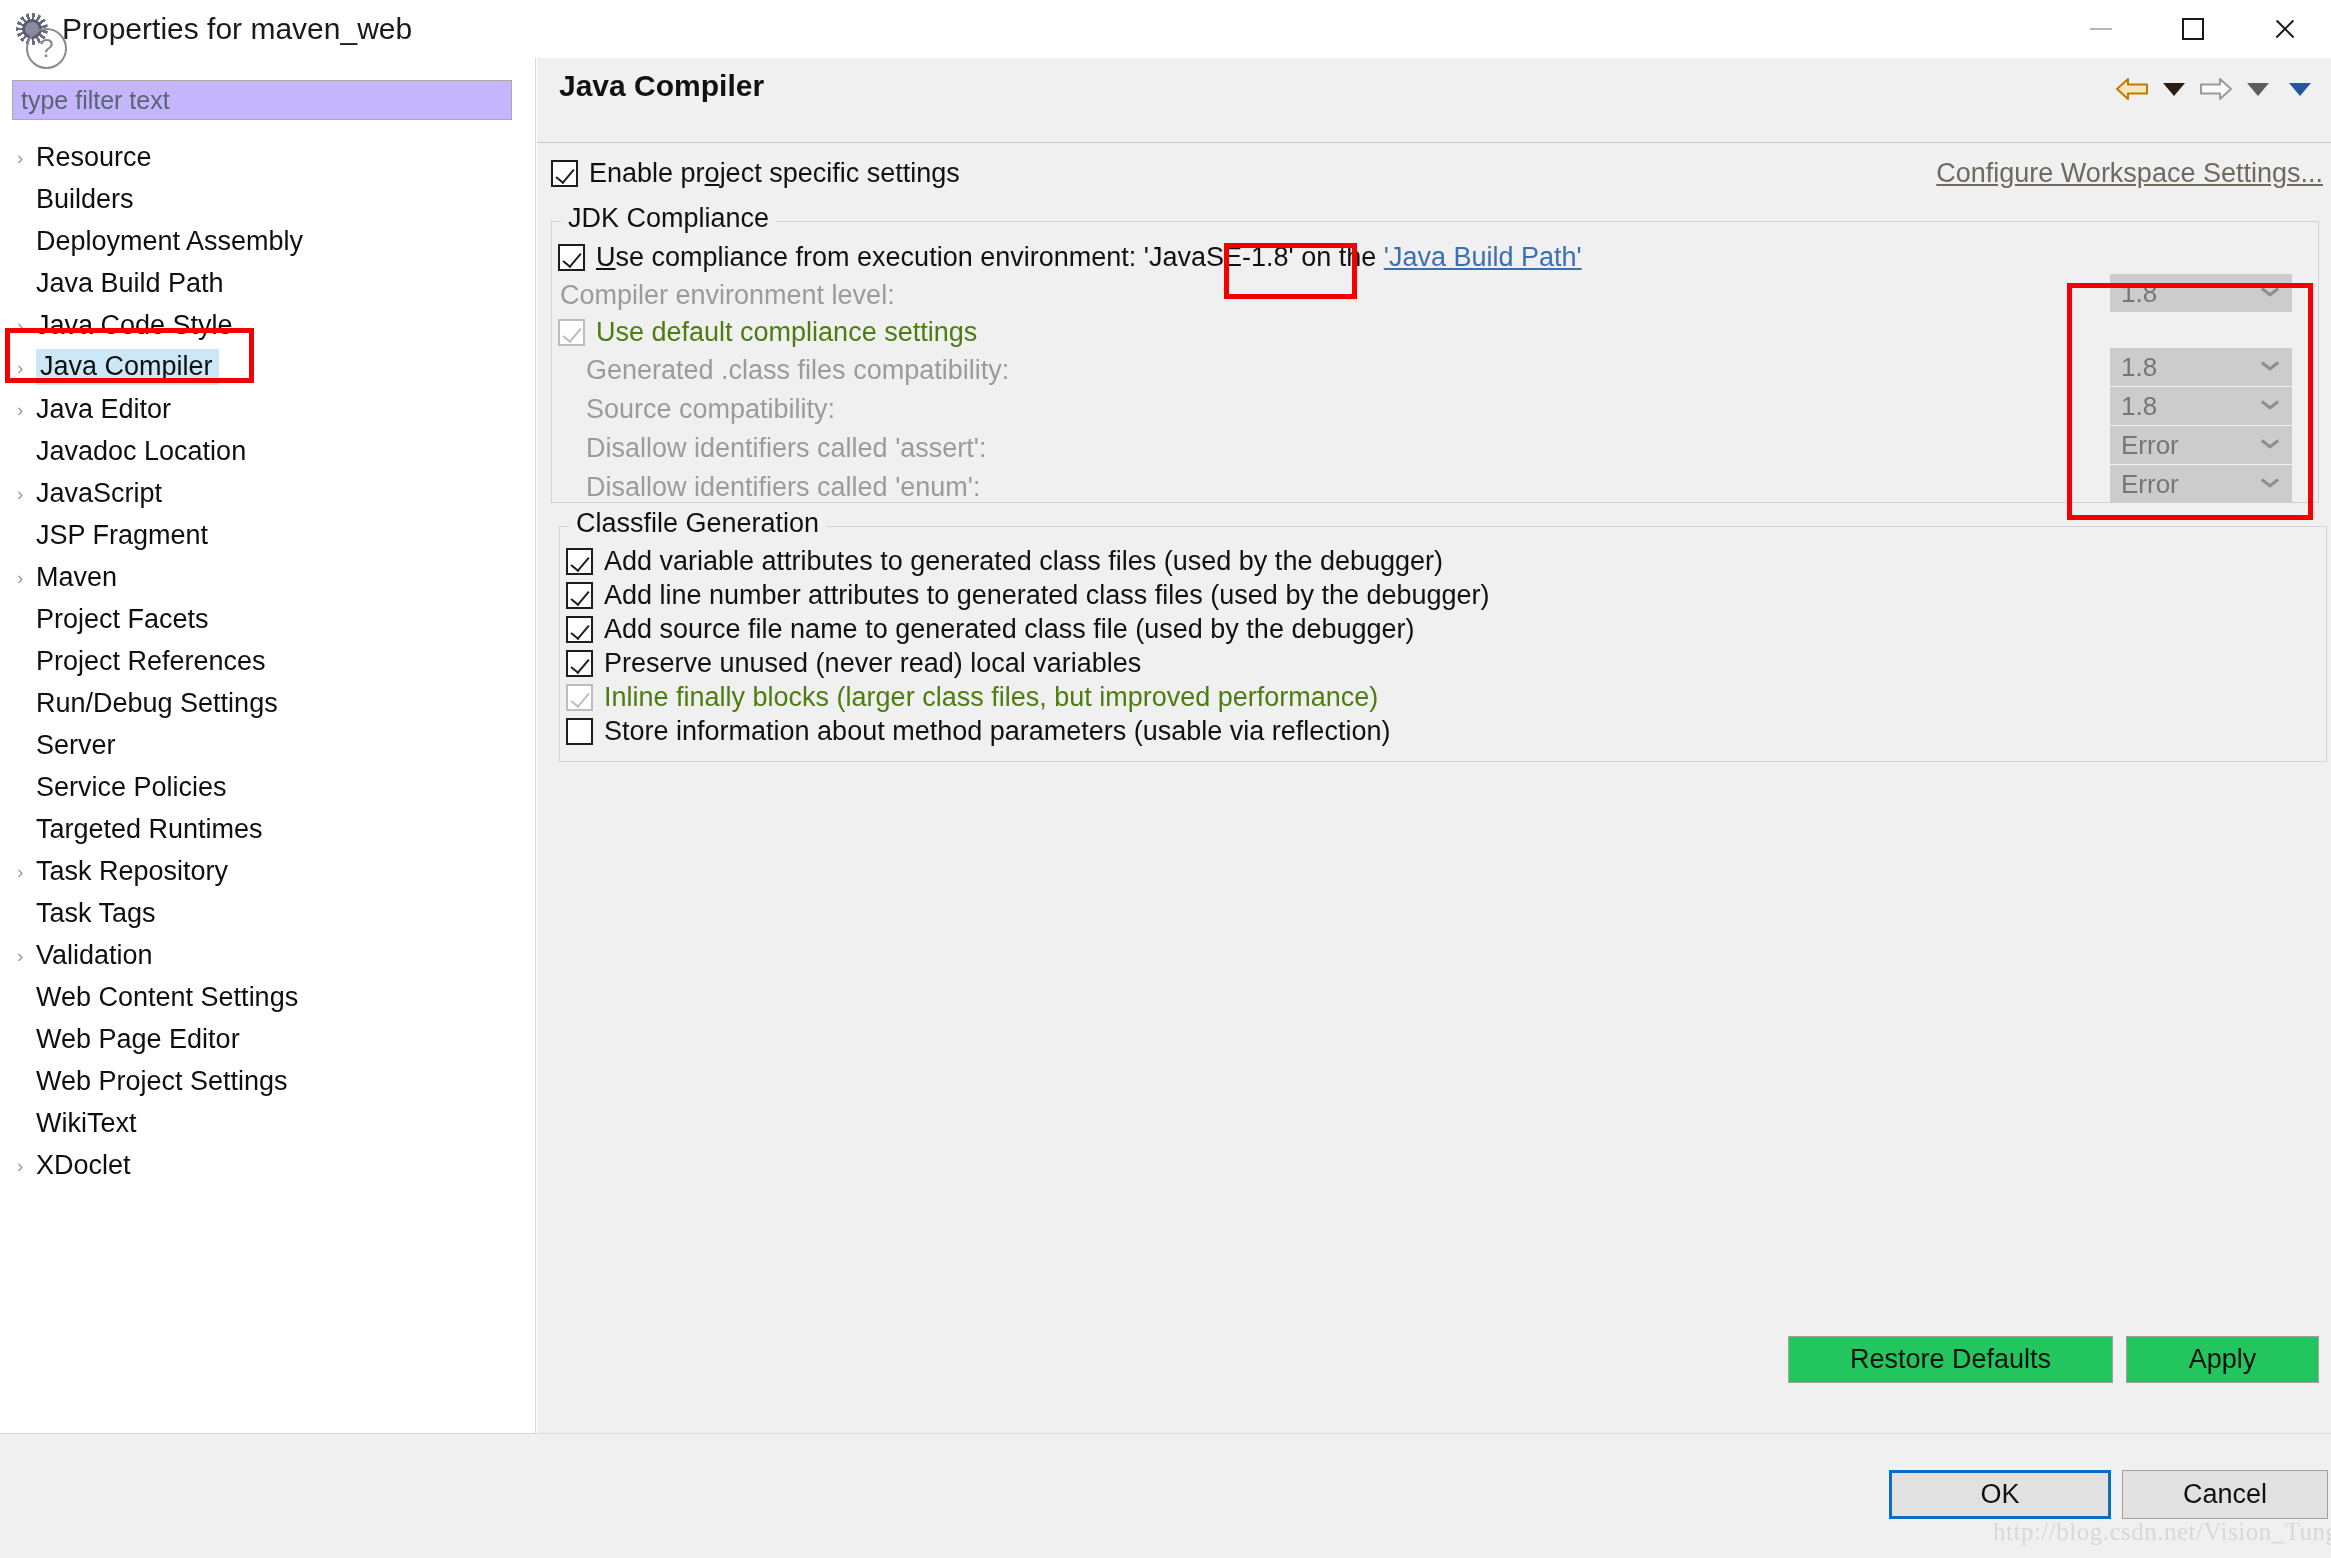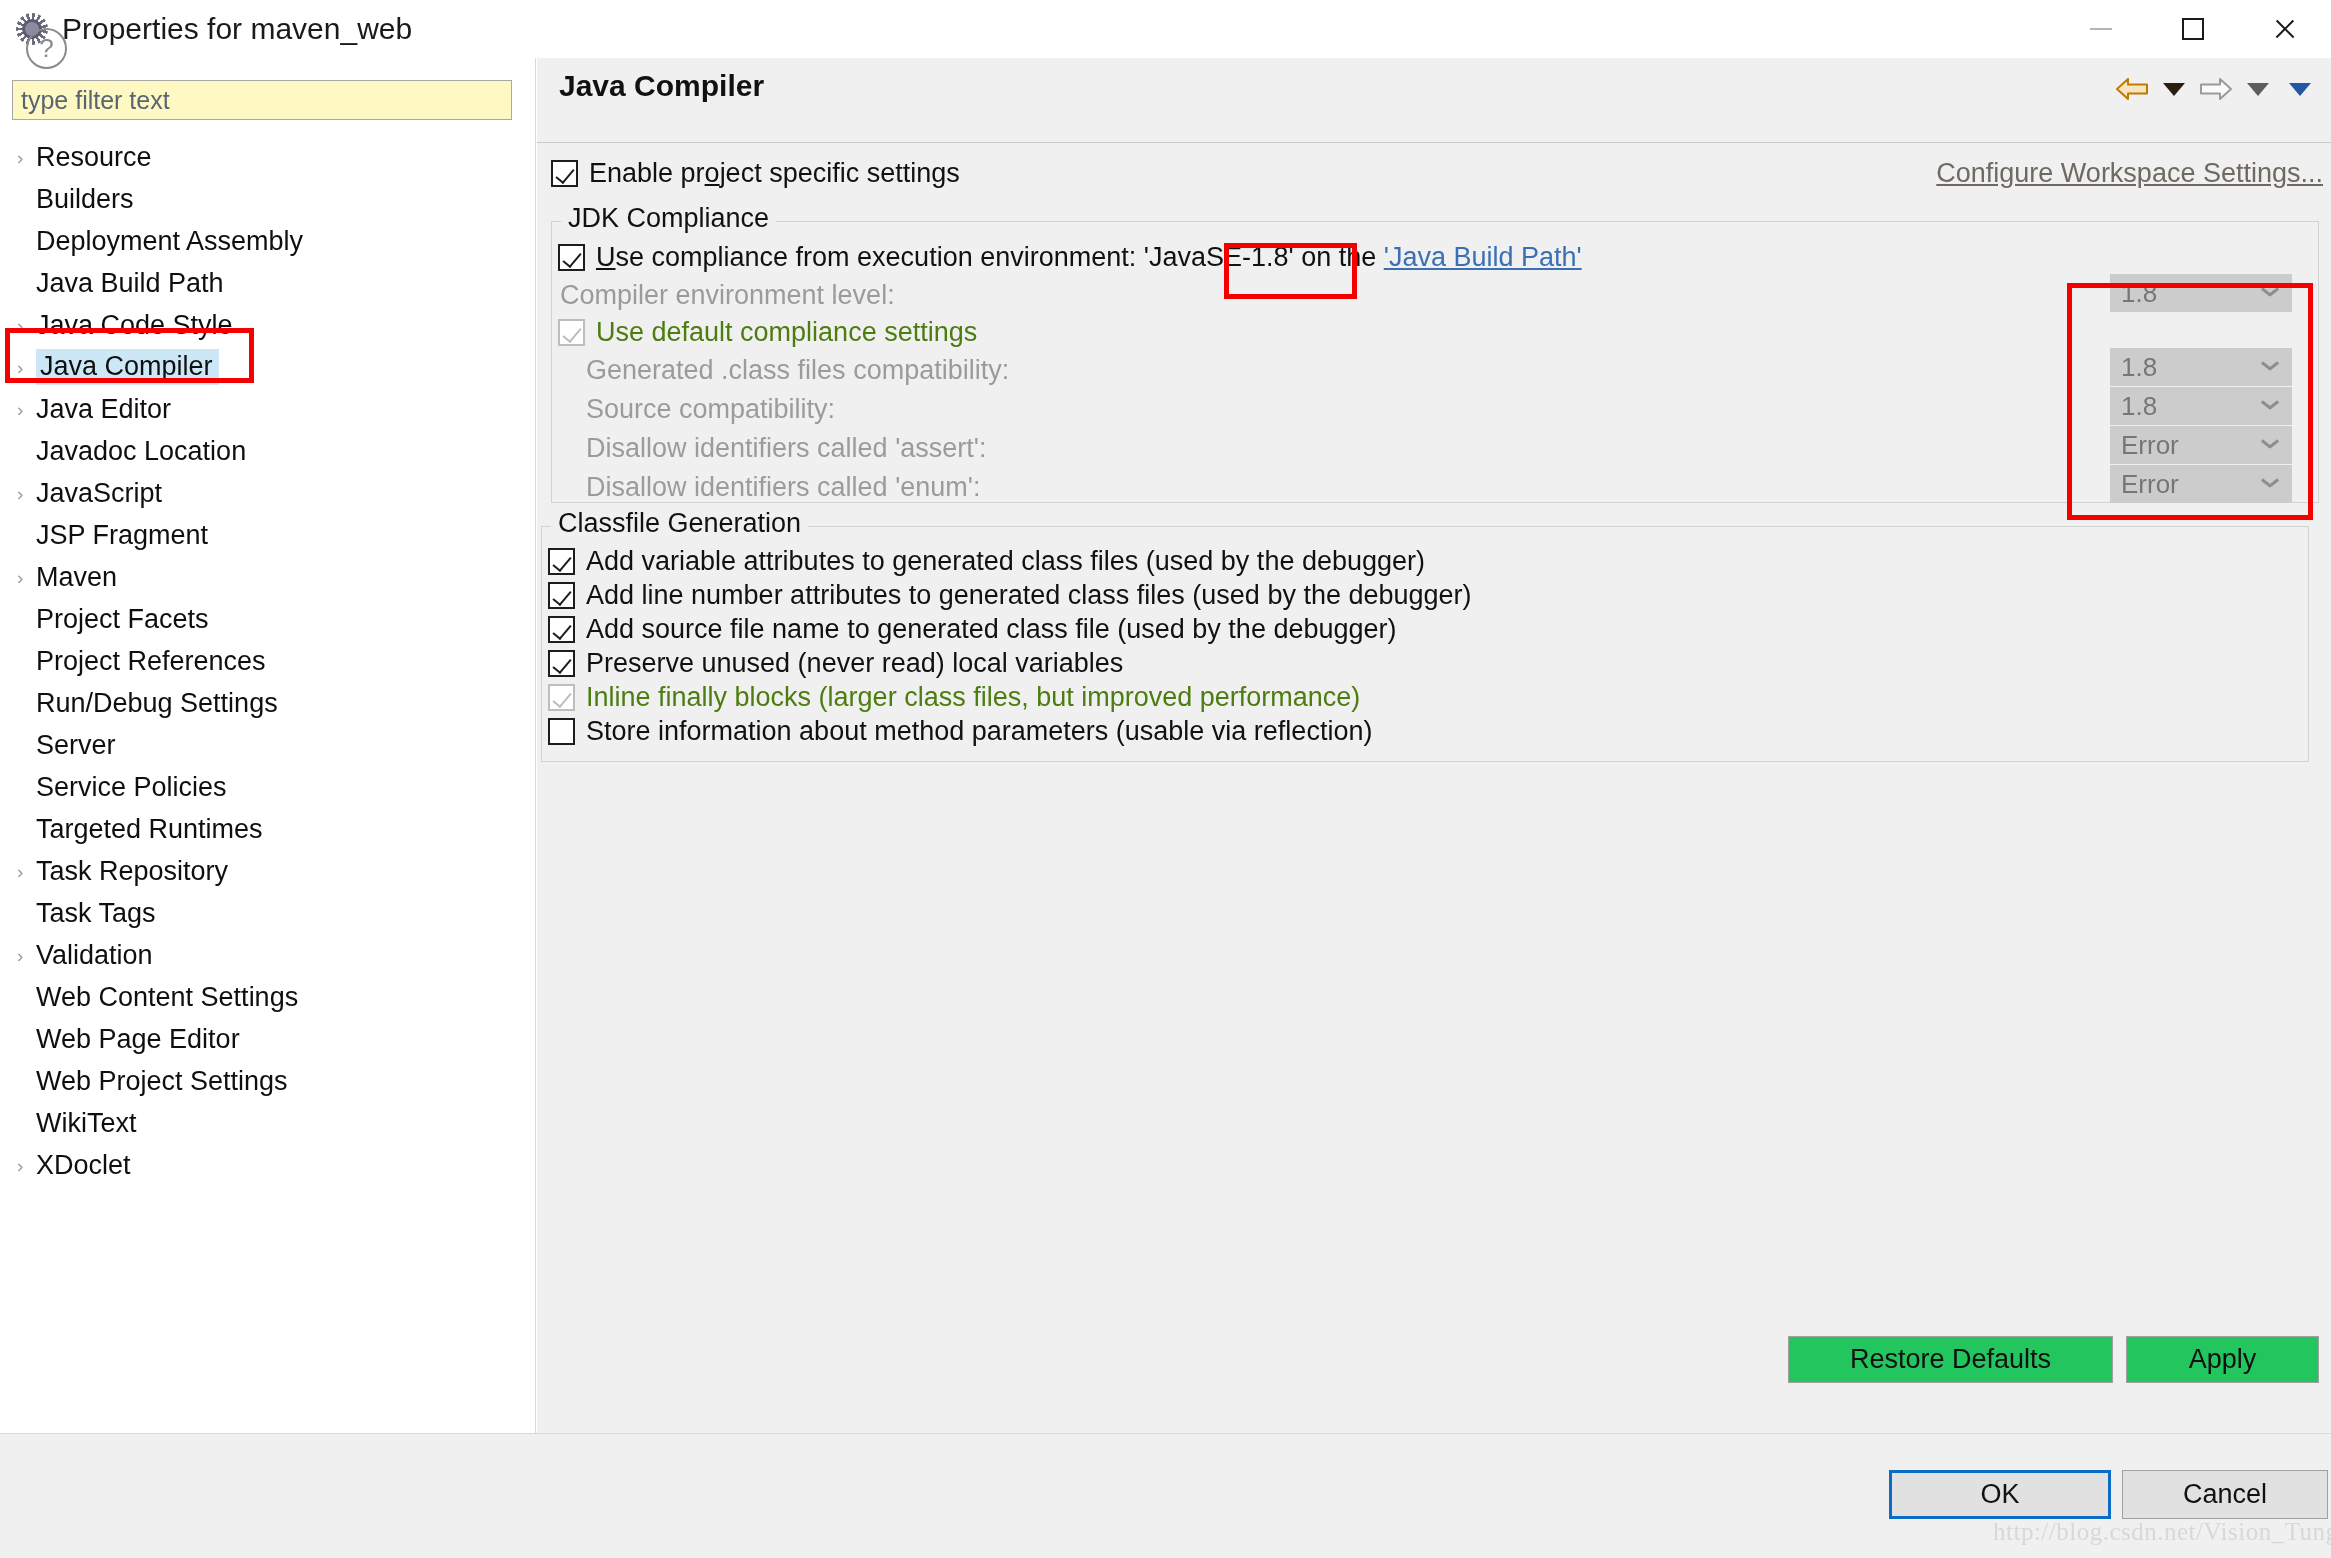--- a/index.html
+++ b/index.html
@@ -89,21 +89,21 @@
   #filter-input {
     position: absolute;
     left: 12px; top: 22px;
     width: 500px; height: 40px;
     border: 1px solid #a8a8a8;
     box-sizing: border-box;
     font-family: "Liberation Sans", sans-serif;
     font-size: 25px;
     color: #3d4a5c;
     padding: 0 8px;
-    background: #fef9c3;
+    background: #c4b5fd;
     outline: none;
   }
   #filter-input::placeholder { color: #5a6472; opacity: 1; }
 
   #tree {
     position: absolute;
     left: 0; top: 78px;
     width: 536px;
   }
   .tree-item {
@@ -237,21 +237,21 @@
   .group-title {
     position: absolute;
     top: -19px; left: 9px;
     background: #f0f0f0;
     padding: 0 7px;
     font-size: 27px;
     color: #111111;
     white-space: nowrap;
   }
   #group-jdk { left: 14px; top: 163px; width: 1768px; height: 282px; }
-  #group-classfile { left: 4px; top: 468px; width: 1768px; height: 236px; }
+  #group-classfile { left: 22px; top: 468px; width: 1768px; height: 236px; }
 
   .row-label {
     position: absolute;
     font-size: 27px;
     white-space: nowrap;
   }
   .row-label.dim { color: #9b9b9b; }
 
   .row-check {
     position: absolute;

